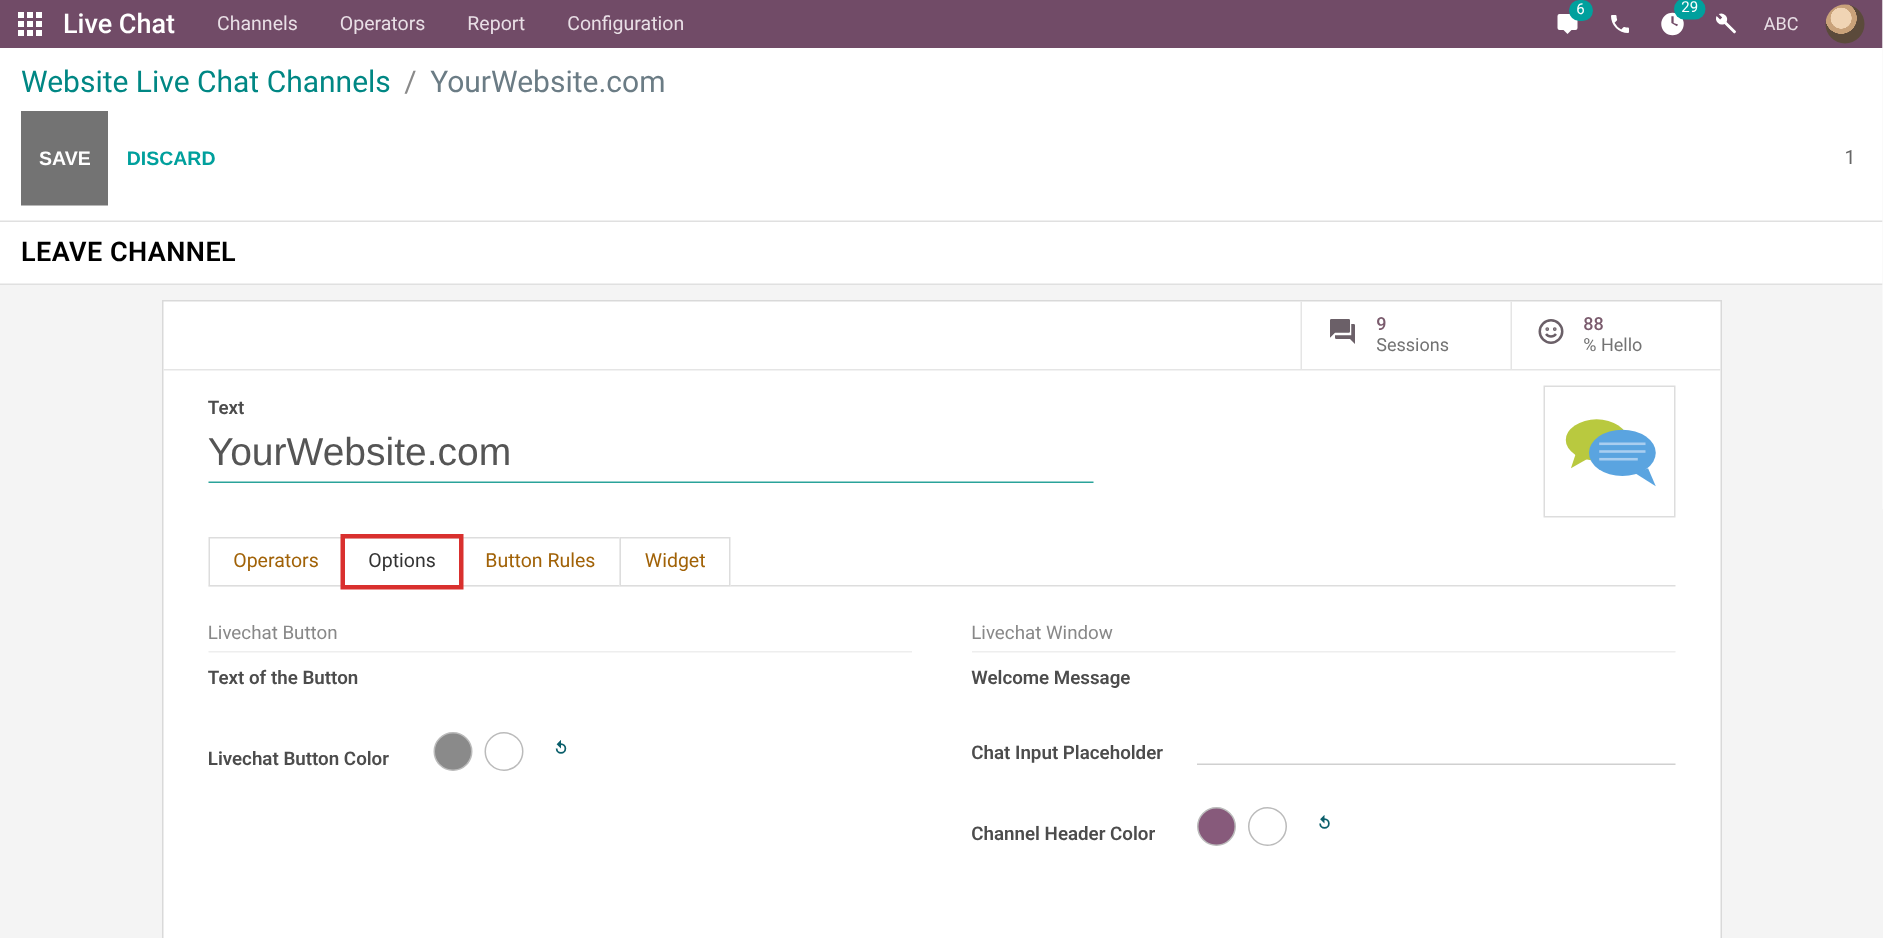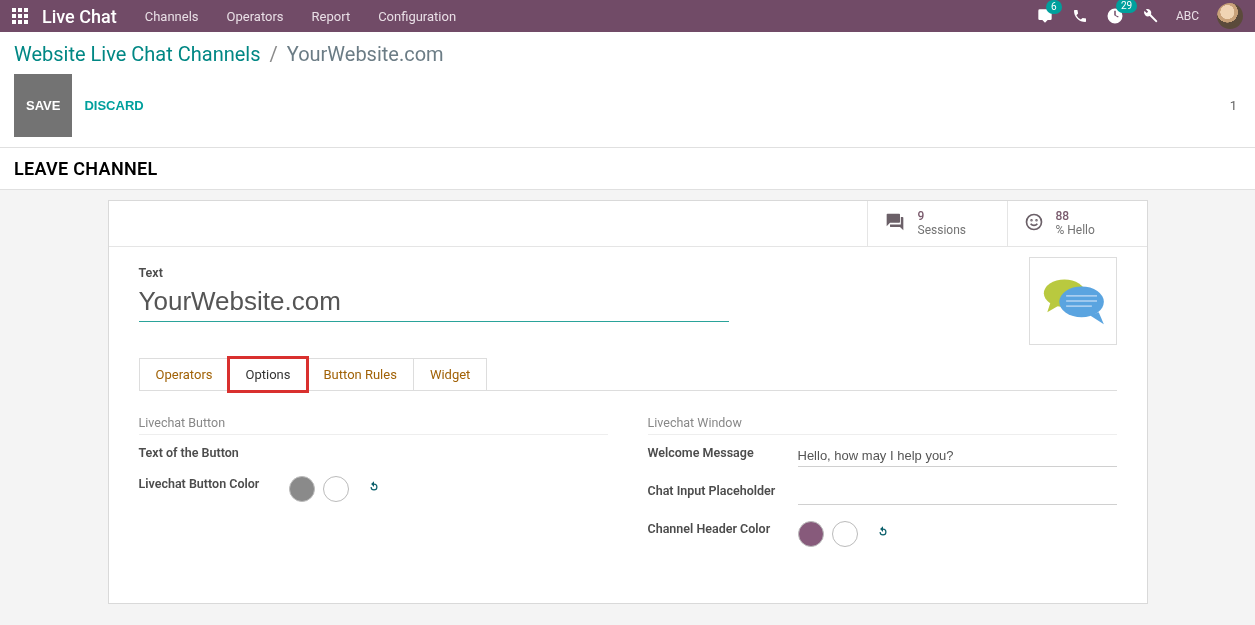--- a/index.html
+++ b/index.html
@@ -186,22 +186,22 @@
   .col { flex:1; }
   .section-title {
     color:#888;
     font-size:12.5px;
     border-bottom:1px solid #eee;
     padding-bottom:4px;
     margin-bottom:10px;
   }
   .field-row {
     display:flex;
-    align-items:flex-start;
-    margin-bottom:16px;
+    align-items:flex-end;
+    margin-bottom:28px;
   }
   .field-row .lbl {
     width:150px;
     font-weight:600;
     font-size:12.5px;
     color:#4c4c4c;
   }
   .field-row .val {
     flex:1;
   }
@@ -363,21 +363,20 @@
                   </svg>
               </span>
             </div>
           </div>
         </div>
 
         <div class="col">
           <div class="section-title">Livechat Window</div>
           <div class="field-row">
             <div class="lbl">Welcome Message</div>
-            <div class="val"><input class="text-input" value="Hello, how may I help you?" style=""></div>
           </div>
           <div class="field-row">
             <div class="lbl">Chat Input Placeholder</div>
             <div class="val"><input class="text-input" value="" style=""></div>
           </div>
           <div class="field-row">
             <div class="lbl">Channel Header Color</div>
             <div class="val swatches">
               <span class="swatch" style="background:#875A7B"></span>
               <span class="swatch" style="background:#ffffff"></span>

